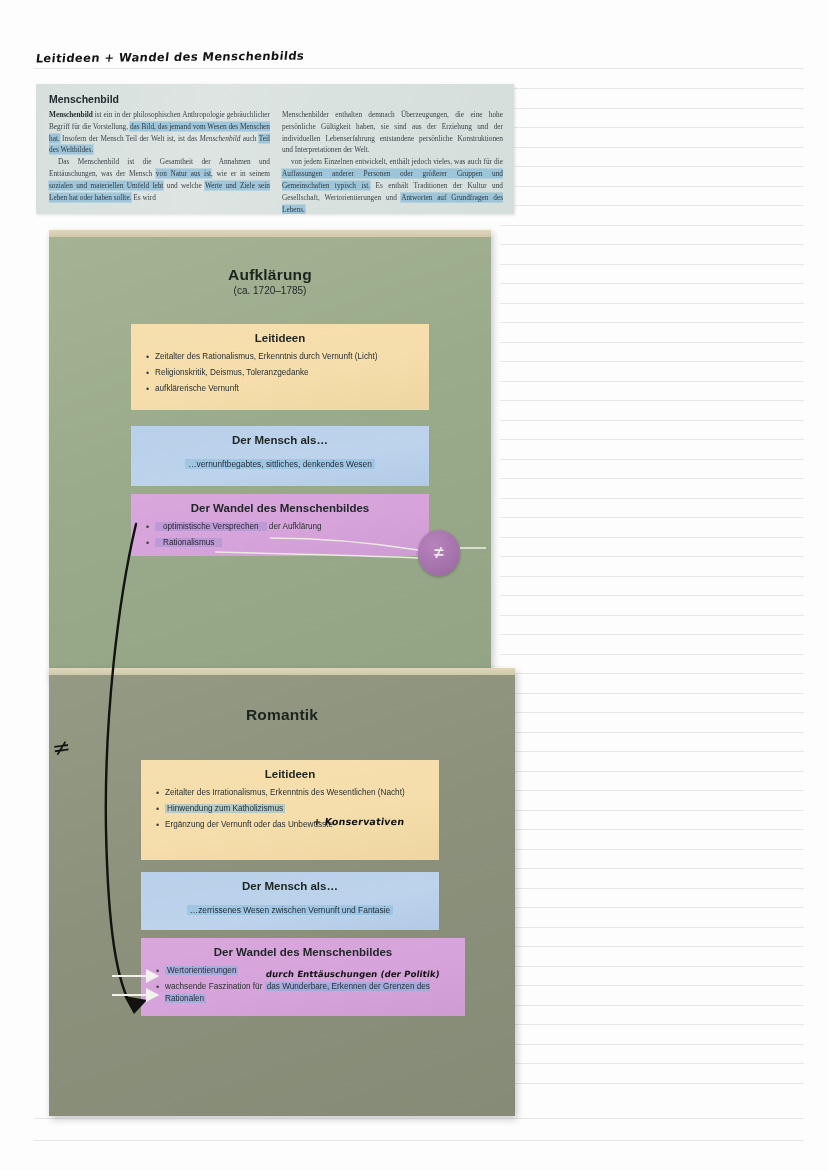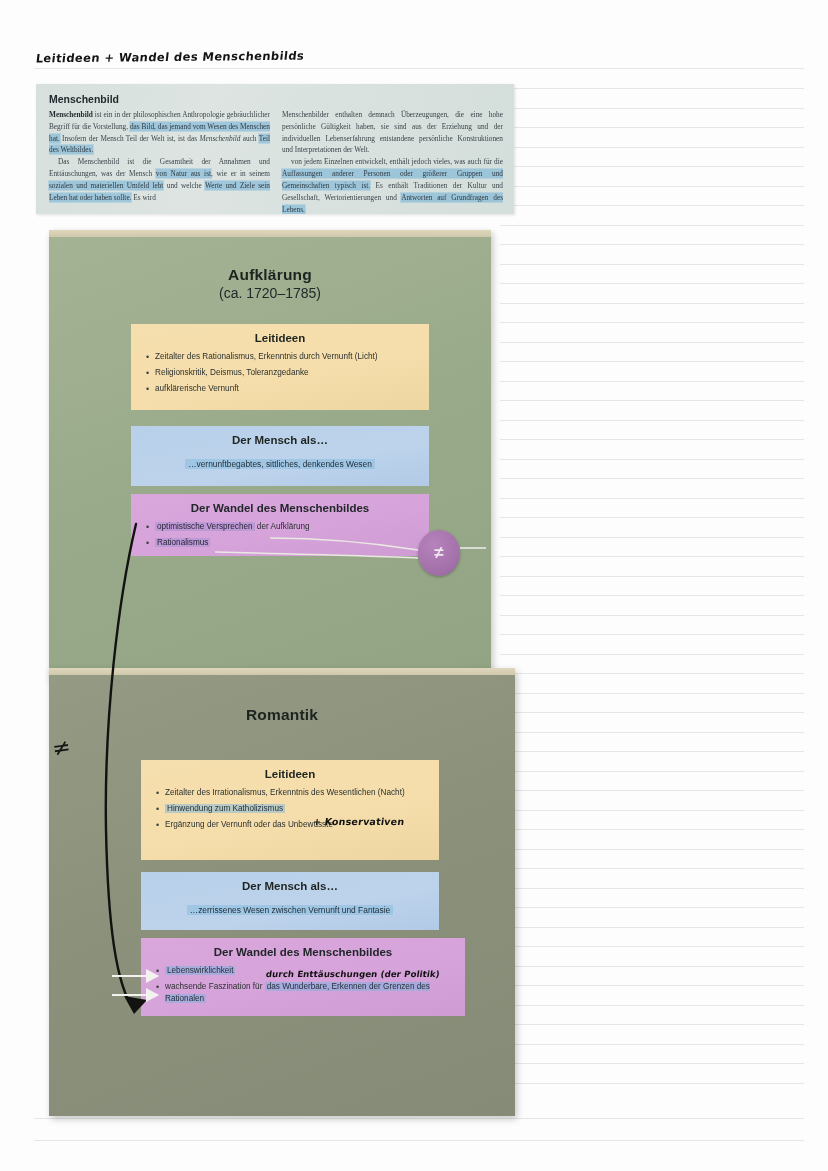--- a/index.html
+++ b/index.html
@@ -96,21 +96,21 @@
     left: 0; right: 0;
     text-align: center;
   }
   .epoch-name {
     font-size: 15.5px;
     font-weight: 700;
     color: #1d2420;
     letter-spacing: 0.2px;
   }
   .epoch-years {
-    font-size: 14px;
+    font-size: 10px;
     color: #22292a;
     margin-top: 1px;
   }
 
   
   .panel { position: absolute; padding: 8px 14px 9px 14px; }
   .panel-title {
     text-align: center;
     font-size: 11.5px;
     font-weight: 700;
@@ -140,21 +140,21 @@
     text-align: center;
     background: rgba(120,180,218,0.42);
     display: inline-block;
     padding: 0 3px;
   }
   .mensch-sub-wrap { text-align: center; }
   .panel.wandel .panel-title { color: #20262a; }
 
   
   .hlb { background: rgba(118,180,220,0.48); padding: 0 2px; color: #1f2e3a; }
-  .hlv { background: rgba(150,140,205,0.40); padding: 0 2px; color: #2a2438; }
+  .hlv { background: rgba(150,140,205,0.40); padding: 0 8px; color: #2a2438; }
 
   
   .hand {
     font-family: "DejaVu Sans", sans-serif;
     font-weight: 700;
     color: #121212;
     transform: skewX(-8deg);
     white-space: nowrap;
   }
   #hand-konservativen {
@@ -325,21 +325,21 @@
     <div class="panel mensch" style="left:92px; top:204px; width:298px; height:58px;">
       <div class="panel-title">Der Mensch als…</div>
       <div class="mensch-sub-wrap">
         <span class="sub">…zerrissenes Wesen zwischen Vernunft und Fantasie</span>
       </div>
     </div>
 
     <div class="panel wandel" style="left:92px; top:270px; width:324px; height:78px;">
       <div class="panel-title">Der Wandel des Menschenbildes</div>
       <ul>
-        <li><span class="hlb">Lebenswirklichkeit</span></li>
+        <li><span class="hlb">Wertorientierungen</span></li>
         <li><span>wachsende Faszination für </span><span class="hlb">das Wunderbare, Erkennen der Grenzen des Rationalen</span></li>
       </ul>
     </div>
   </div>
 
   <div id="neq-badge">≠</div>
 
   <div class="hand" id="hand-konservativen" style="left:313px; top:816px;">+ Konservativen</div>
 
   <div class="hand" id="hand-enttaeuschungen" style="left:266px; top:969px;">durch Enttäuschungen (der Politik)</div>

